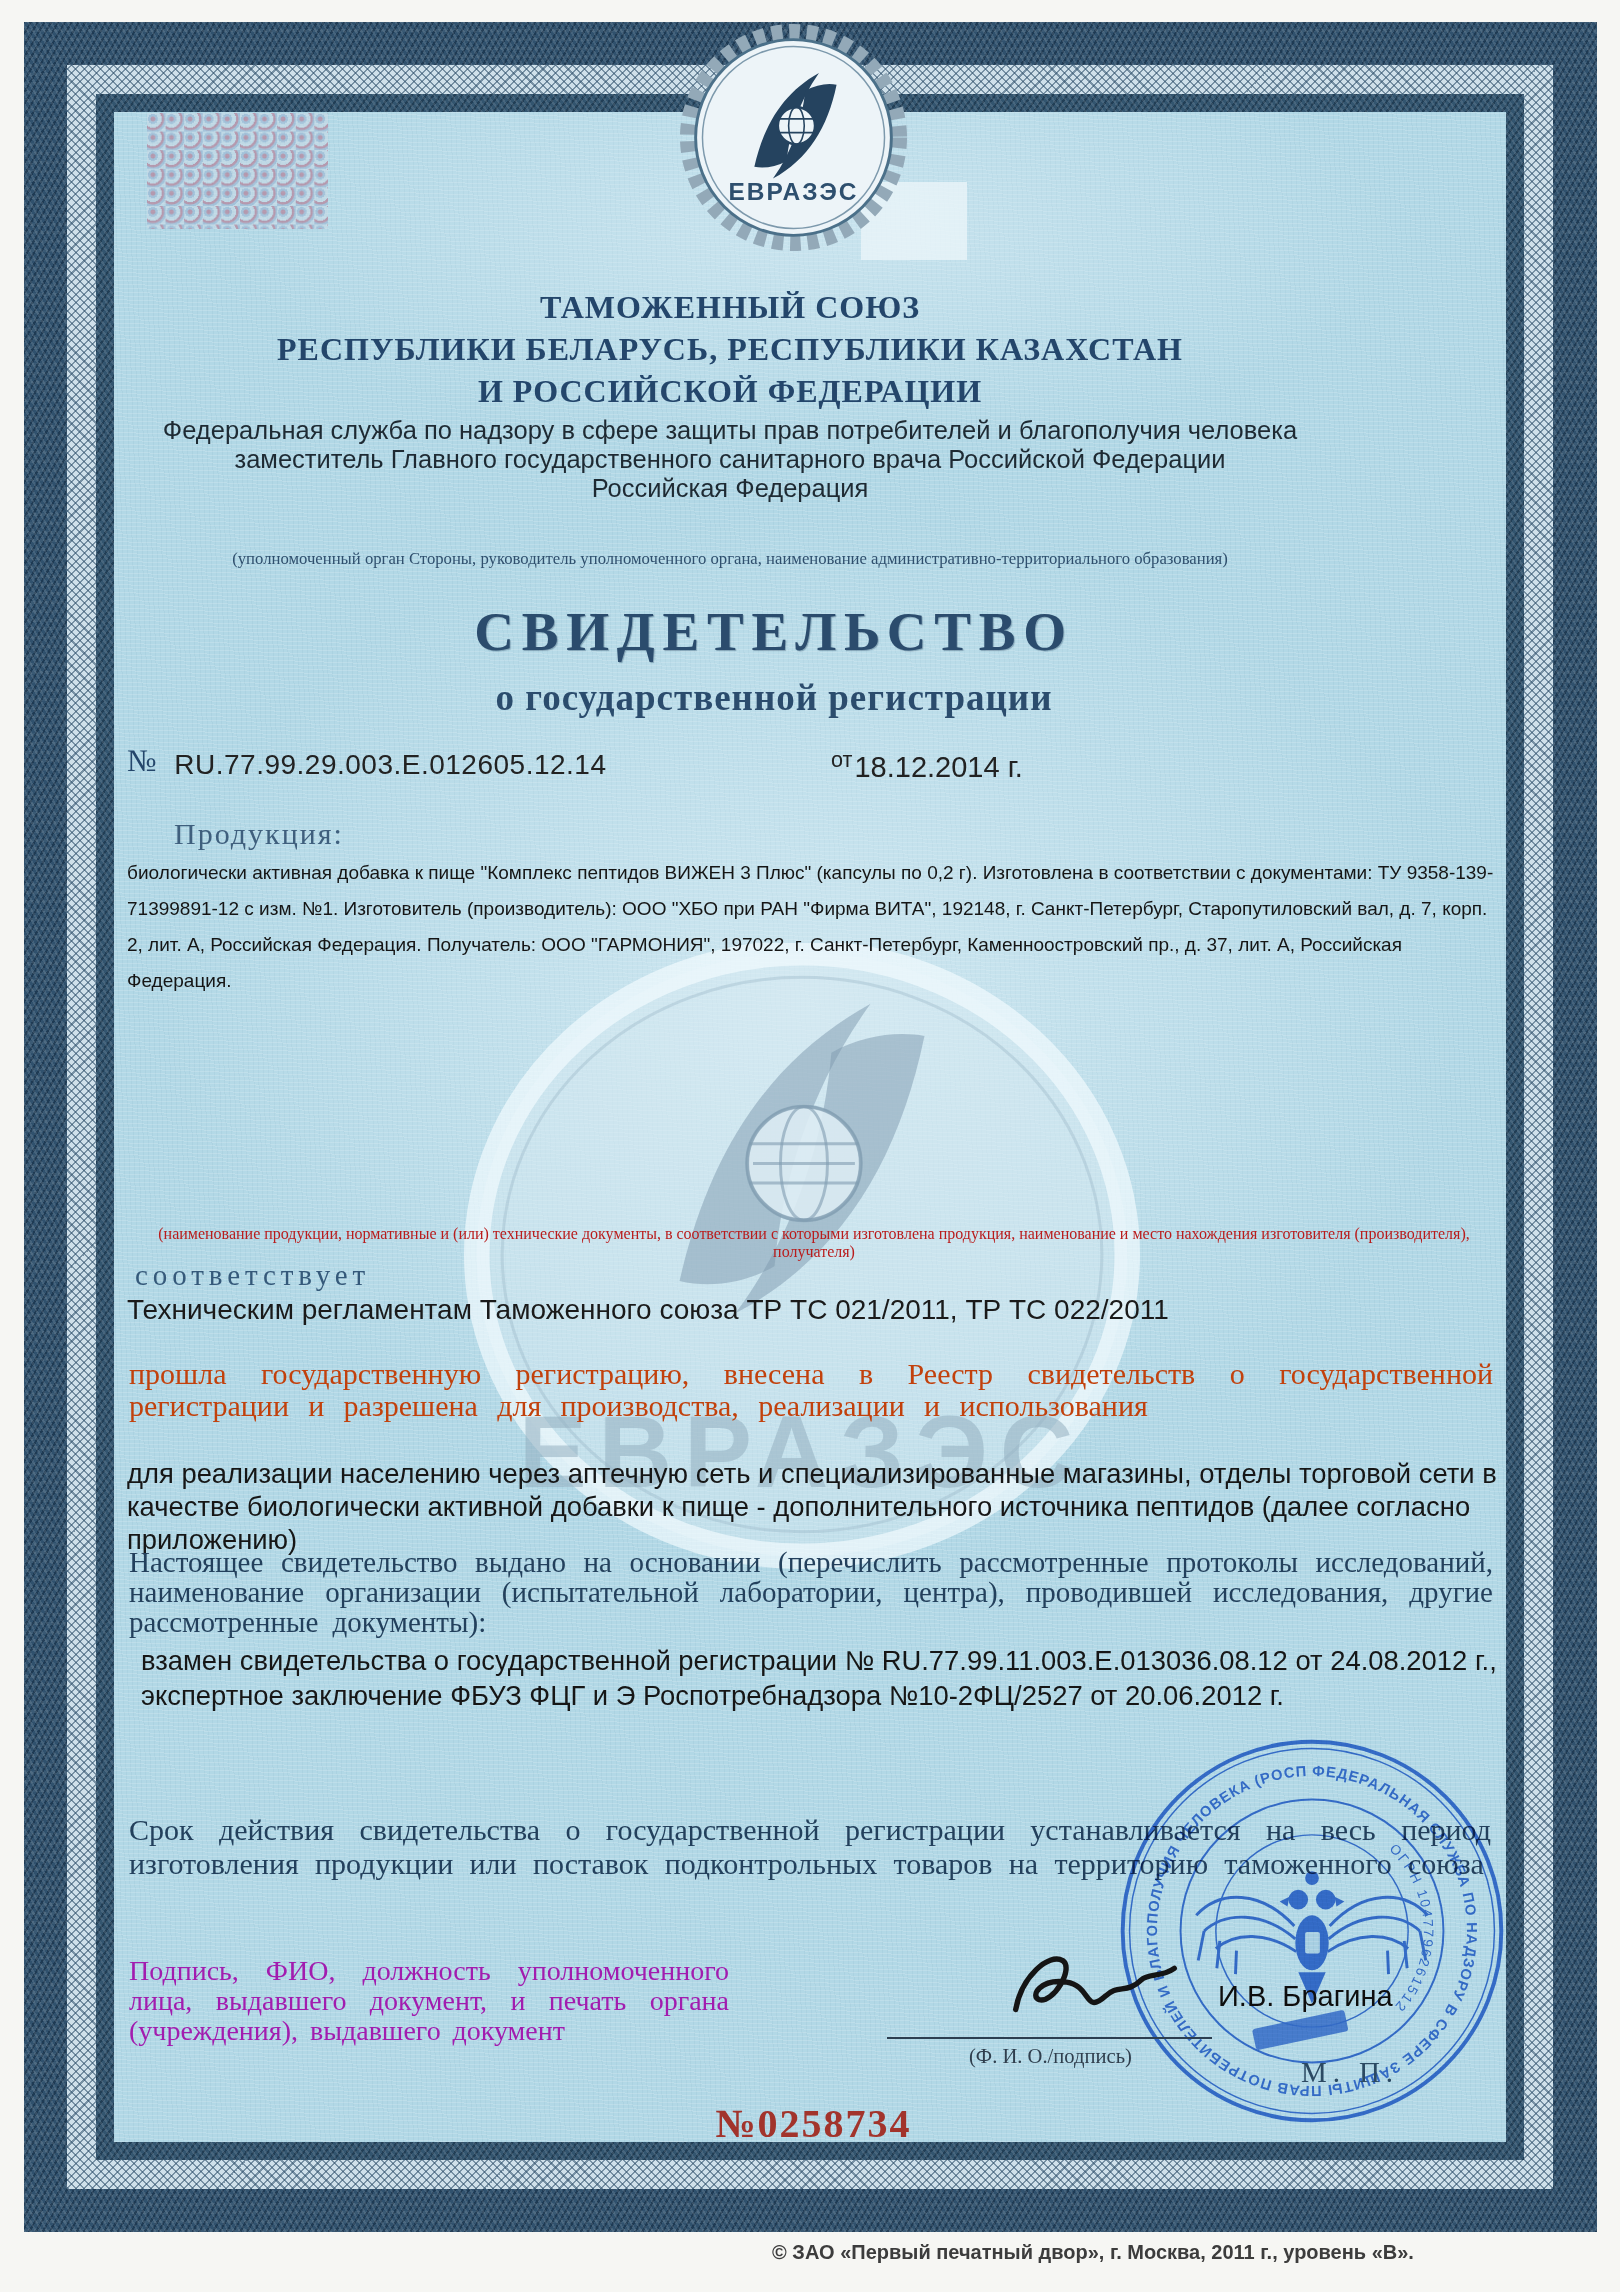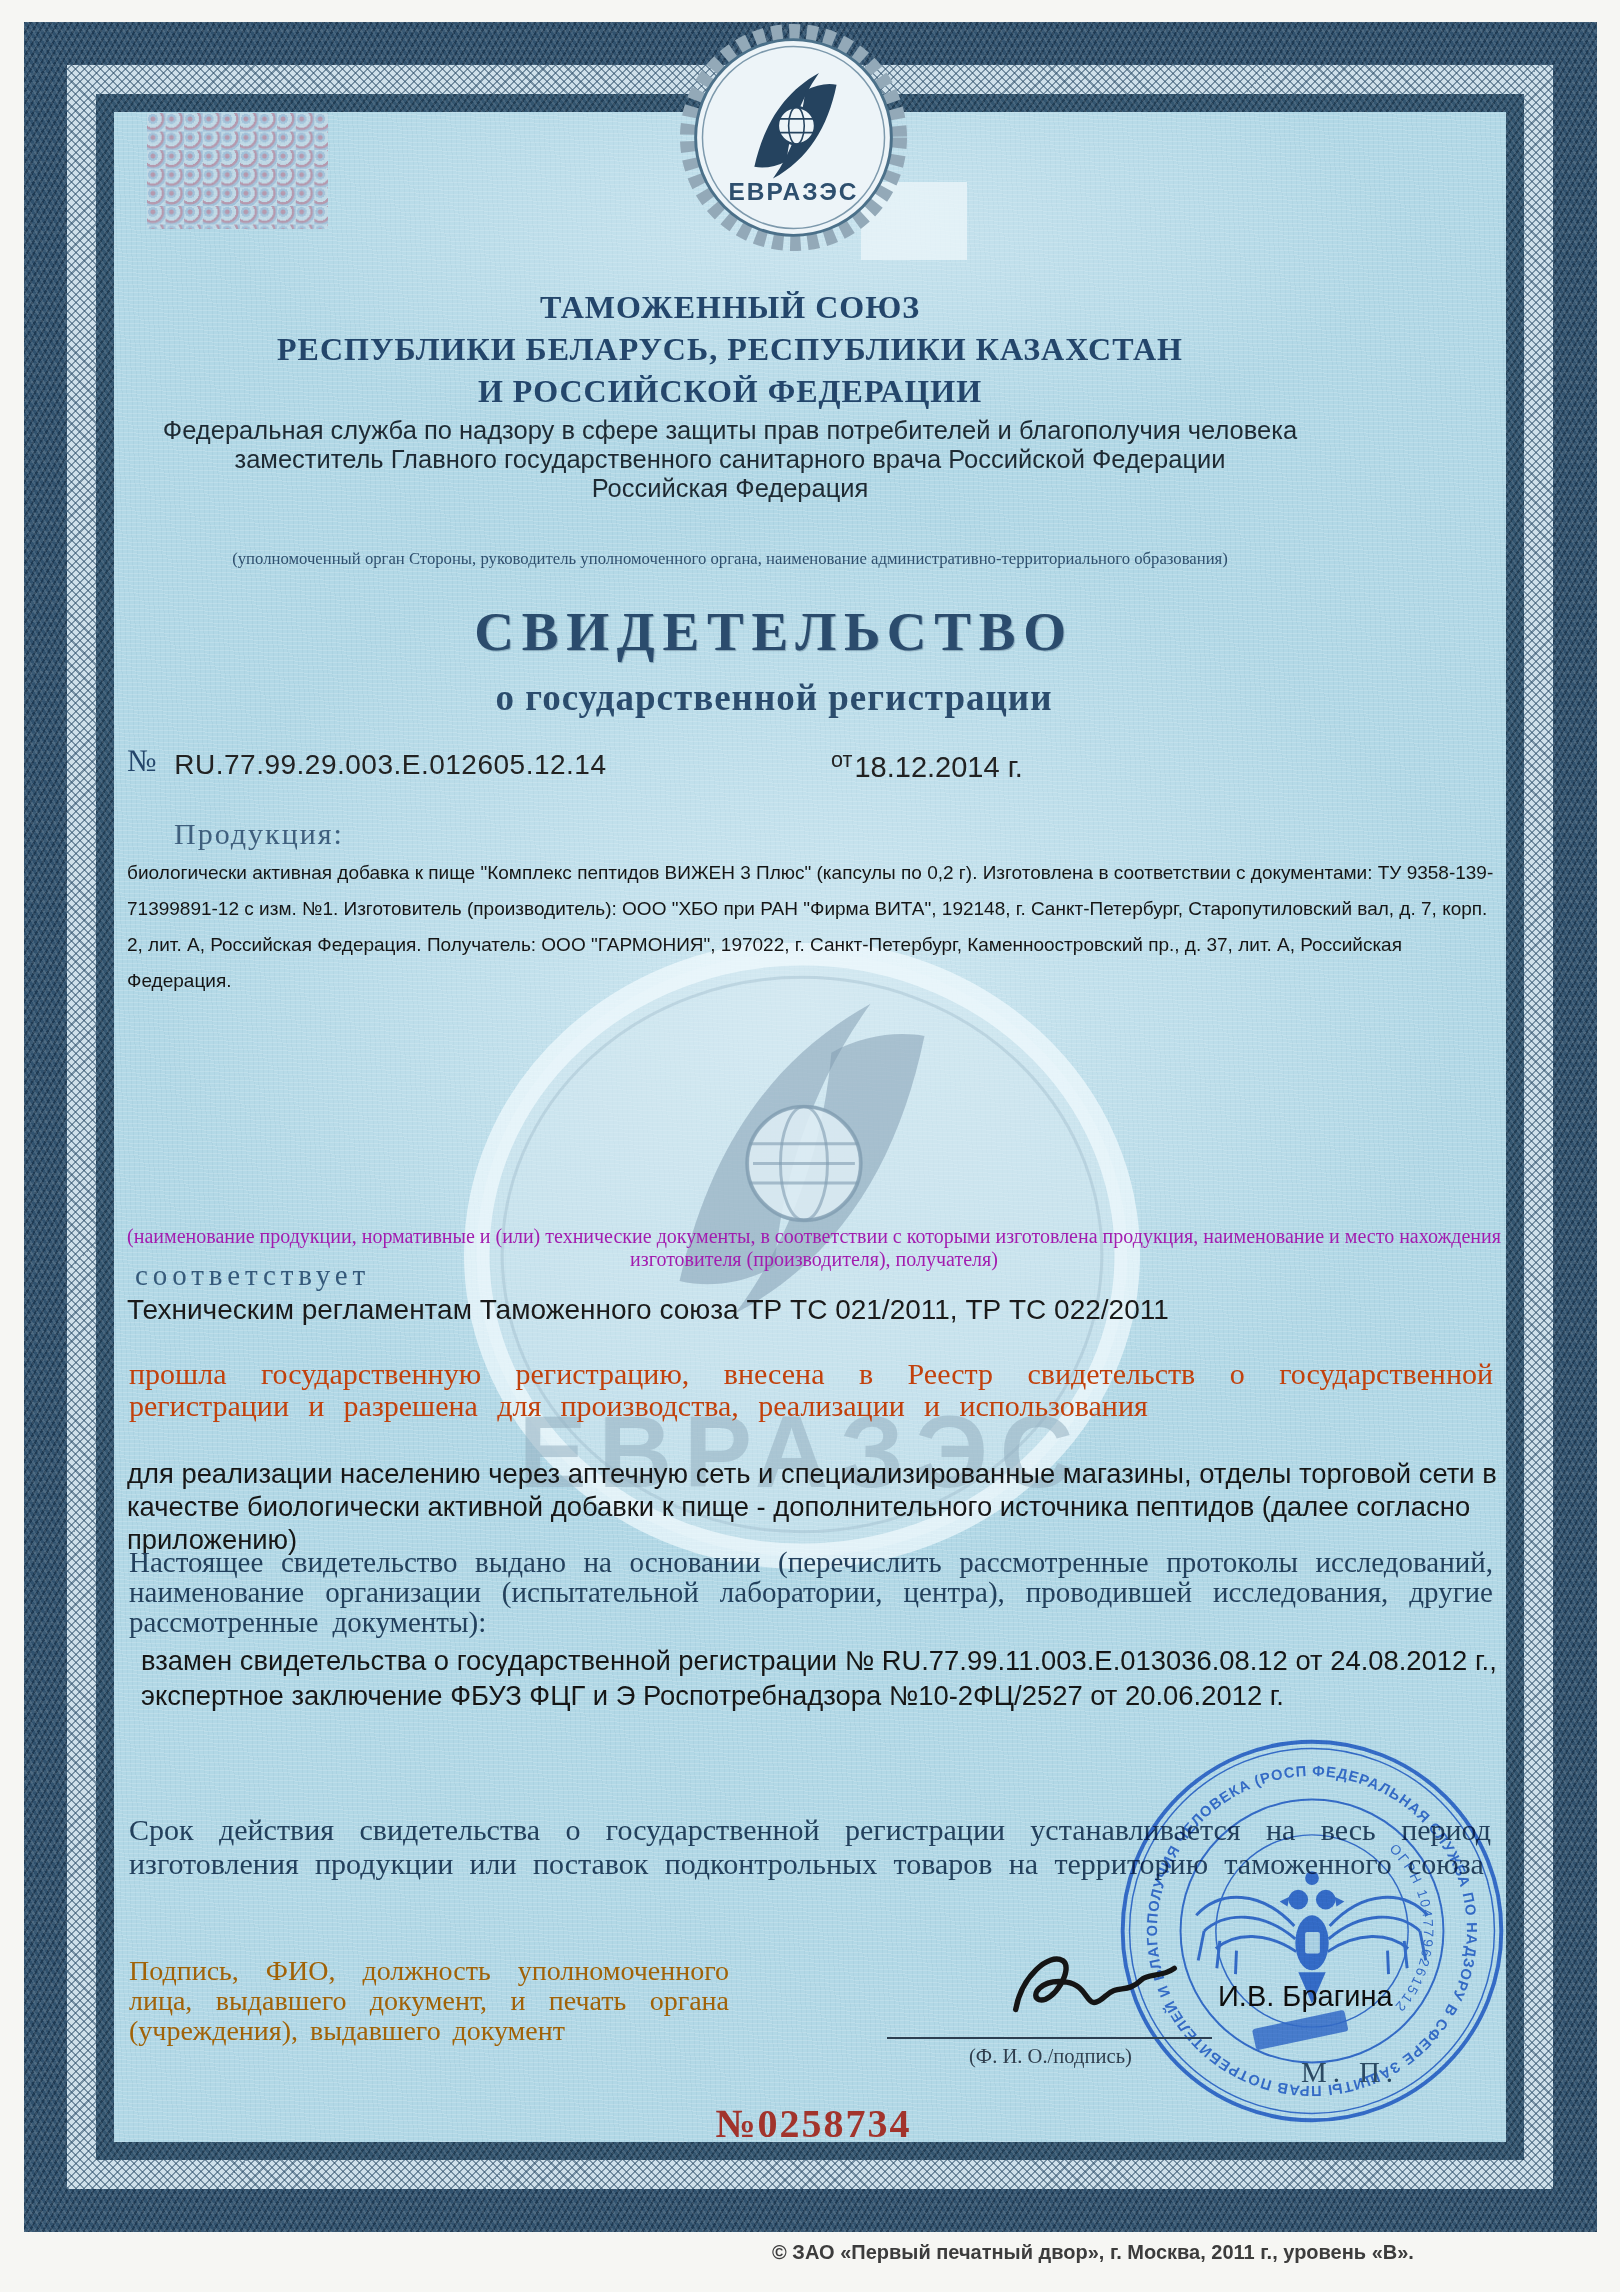--- a/index.html
+++ b/index.html
@@ -41,32 +41,32 @@
   .cert-title{left:137px;top:600px;width:1274px;font-size:55px;font-weight:bold;letter-spacing:7.8px;
               color:#2b4c6d;text-shadow:1px 1px 1px rgba(30,60,90,.35);}
   .cert-sub{left:137px;top:676px;width:1274px;font-size:37px;font-weight:bold;color:#2b4c6d;letter-spacing:1px;}
   .reg-row{left:127px;top:743px;width:1372px;height:49px;}
   .reg-no-label{font-size:31px;color:#24466b;}
   .reg-no{font-size:28px;color:#222;margin-left:13.7px;letter-spacing:0.5px;position:relative;top:2.9px;}
   .reg-date{position:absolute;left:704px;top:3.9px;font-size:29px;color:#222;}
   .reg-date .ot{font-size:21.6px;vertical-align:9.8px;margin-right:2px;}
   .prod-label{left:174px;top:817px;font-size:30px;color:#3f5f7d;letter-spacing:2px;}
   .prod-body{left:127px;top:855px;width:1368px;font-size:19px;line-height:36px;color:#151515;}
-  .prod-note{left:118px;top:1225px;width:1392px;font-size:20px;color:#a21caf;text-align:center;}
+  .prod-note{left:118px;top:1225px;width:1392px;font-size:16px;color:#b91c1c;text-align:center;}
   .conform{left:135px;top:1259px;font-size:29px;letter-spacing:4.9px;color:#35597a;}
   .regs{left:127px;top:1294px;width:1372px;font-size:28px;color:#1a1a1a;}
   .registered{left:129px;top:1358px;width:1364px;font-size:30px;line-height:32px;color:#c2410c;
               text-align:justify;word-spacing:11.8px;}
   .usage{left:127px;top:1457px;width:1374px;font-size:27.4px;line-height:33px;color:#161616;}
   .basis{left:129px;top:1547px;width:1364px;font-size:29px;line-height:30px;color:#23405c;
          text-align:justify;word-spacing:6.9px;}
   .basis-docs{left:127px;top:1643px;width:1368px;font-size:27.4px;line-height:35px;color:#161616;margin-left:14px;}
   .validity{left:129px;top:1813px;width:1362px;font-size:30px;line-height:34px;color:#23405c;
             text-align:justify;word-spacing:8.8px;}
-  .sig-caption{left:129px;top:1956px;width:600px;font-size:28px;line-height:30px;color:#a16207;
+  .sig-caption{left:129px;top:1956px;width:600px;font-size:28px;line-height:30px;color:#a21caf;
                text-align:justify;word-spacing:4.9px;}
   .signer{left:1218px;top:1980px;font-size:29px;color:#0e0e0e;z-index:6;}
   .sig-line{left:887px;top:2037px;width:325px;border-top:2px solid #2c3e50;z-index:6;}
   .sig-note{left:933px;top:2045px;width:235px;font-size:20.6px;color:#2f3e4d;text-align:center;z-index:6;}
   .mp{left:1301px;top:2056px;font-size:29px;letter-spacing:5.9px;color:#2c4a63;z-index:6;}
   .serial{left:549px;top:2066px;width:529px;text-align:center;font-size:40px;font-weight:bold;
           letter-spacing:2px;color:#a2342c;z-index:6;margin-top:34px;}
   .footer{left:686px;top:2241px;width:814px;text-align:center;font-size:20px;font-weight:bold;color:#3c3c3c;}
   
   .holo{position:absolute;left:147px;top:113px;width:181px;height:116px;z-index:4;opacity:.85;

